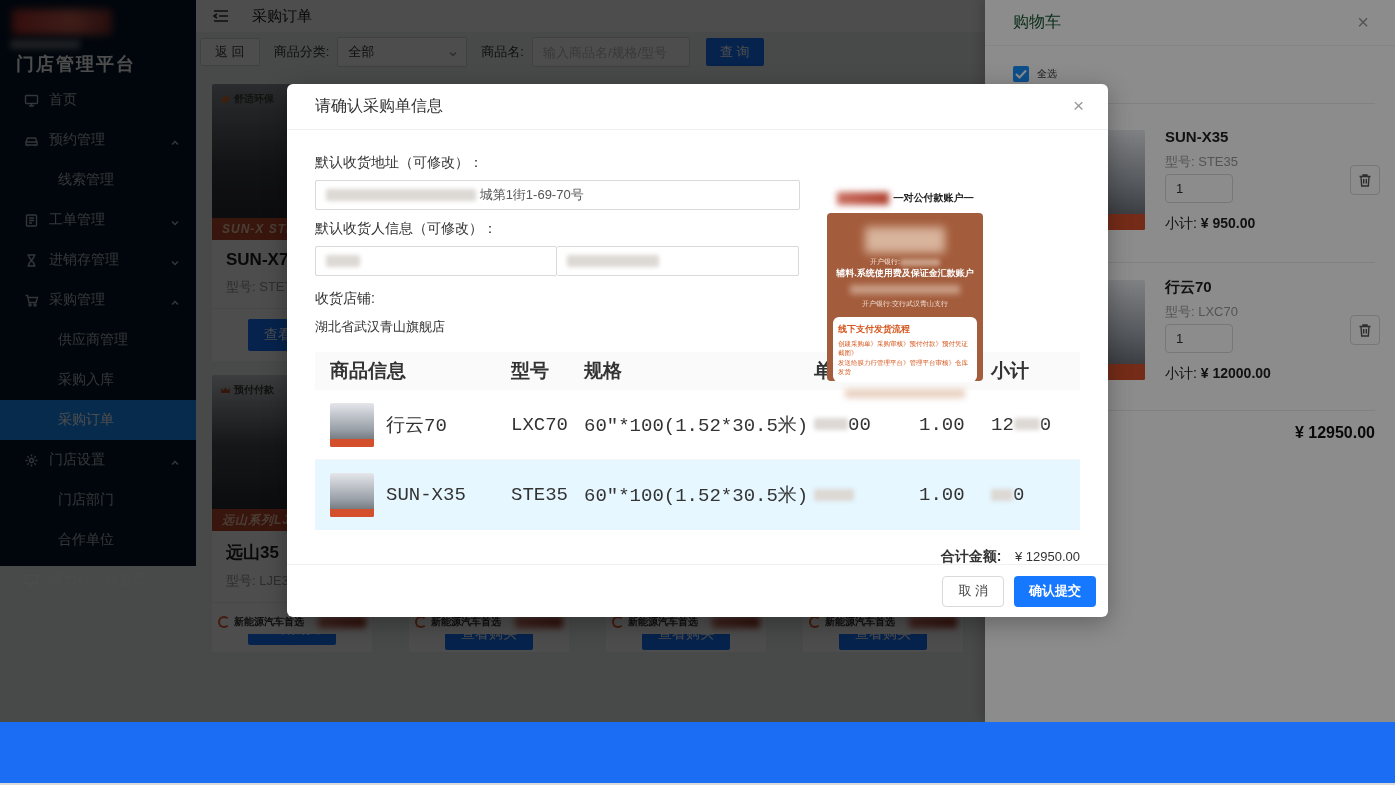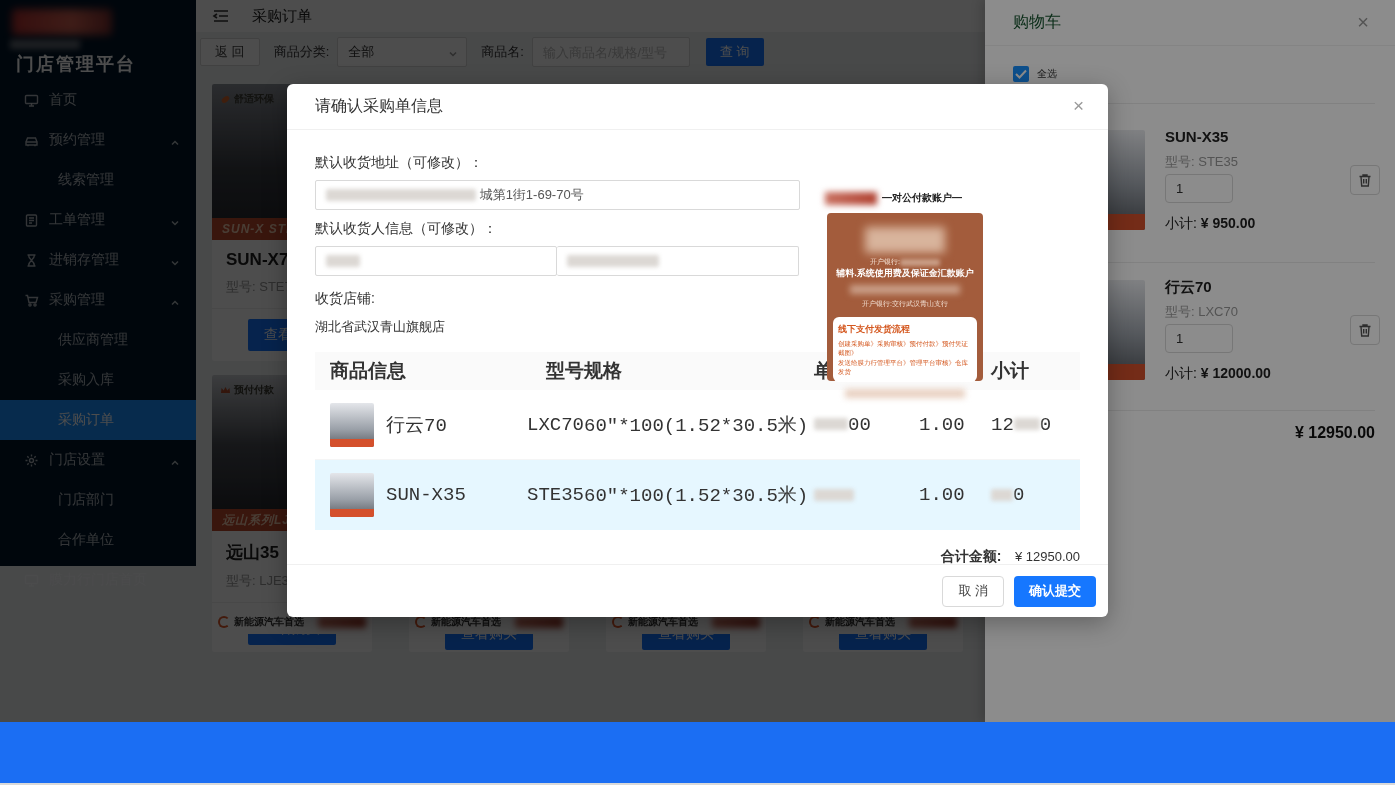--- a/index.html
+++ b/index.html
@@ -93,41 +93,41 @@
   .m-label { font-size:14px; color:#333; margin-top:10px; }
   .m-input { width:485px; height:30px; border:1px solid #d9d9d9; border-radius:2px; margin-top:8px; display:flex; align-items:center; padding:0 10px; font-size:13px; color:#555; background:#fff; }
   .m-input-half { width:242px; display:inline-flex; margin-right:0; }
   .m-input-half + .m-input-half { border-left:none; }
   .rd { display:inline-block; height:12px; border-radius:2px; background:#dcd8d4; filter:blur(2px); vertical-align:middle; }
   .shop-label { font-size:14px; color:#333; margin-top:14px; }
   .shop-value { font-size:13px; color:#333; margin-top:10px; }
 
   
   .poster { position:absolute; right:123px; top:61px; width:160px; height:190px; }
-  .poster-head { display:flex; align-items:center; justify-content:flex-start; }
+  .poster-head { display:flex; align-items:center; justify-content:center; }
   .poster-logo { width:52px; height:13px; background:linear-gradient(90deg,#c87060,#b04030); filter:blur(3px); margin-right:5px; }
   .poster-head-tx { font-size:10px; font-weight:bold; color:#222; white-space:nowrap; }
   .poster-card { position:absolute; left:2px; top:22px; right:2px; bottom:0; background:#a35c3c; border-radius:4px; padding:8px 6px; text-align:center; }
   .pc-blur1 { width:80px; height:26px; margin:6px auto 4px auto; background:#d8b49c; filter:blur(5px); }
   .pc-line { font-size:7px; color:#f5e3d6; }
   .pc-bold { font-size:9px; font-weight:bold; color:#fff; margin-top:0; }
   .pc-blur3 { width:110px; height:9px; margin:5px auto; background:#caa089; filter:blur(3px); }
   .pc-small { font-size:7px; color:#f0ddd0; margin-top:2px; }
   .flow-box { margin-top:8px; background:#fff; border-radius:6px; padding:6px 5px; text-align:left; }
   .flow-title { font-size:9px; font-weight:bold; color:#d4571e; }
   .flow-line { font-size:6.5px; color:#d4571e; margin-top:3px; line-height:1.4; }
   .pc-bot { width:120px; height:9px; margin:7px auto 0 auto; background:#e8d0c0; filter:blur(3px); }
 
   
   .m-table { margin-top:16px; width:765px; font-size:19px;font-family:Liberation Mono, monospace; }
   .t-head { display:flex; background:#fafafa; height:38px; align-items:center; font-weight:bold; color:#333; }
   .t-row { display:flex; height:70px; align-items:center; border-bottom:1px solid #f5f5f5; cursor:pointer; }
   .t-row.hl { background:#e6f7ff; border-bottom:none; }
   .col1 { width:196px; padding-left:15px; display:flex; align-items:center; }
-  .col2 { width:73px;text-align:right; } .col3 { width:230px; } .col4 { width:105px; } .col5 { width:72px; } .col6 { width:89px; }
+  .col2 { width:73px; } .col3 { width:230px; } .col4 { width:105px; } .col5 { width:72px; } .col6 { width:89px; }
   .t-thumb { width:44px; height:44px; border-radius:2px; margin-right:12px; background:linear-gradient(180deg,#e4e6ea 0%,#9aa0a8 60%,#5a5e64 100%); position:relative; overflow:hidden; flex:0 0 auto; }
   .t-thumb .tstrip { position:absolute; bottom:0; left:0; width:100%; height:8px; background:#d4502c; }
   .m-total { width:765px; text-align:right; margin-top:18px; font-size:13px; color:#333; }
   .m-total b { font-size:14px; margin-right:10px; }
   .m-foot { position:absolute; left:0; right:0; bottom:0; height:53px; border-top:1px solid #f0f0f0; display:flex; align-items:center; justify-content:flex-end; padding-right:12px; }
   .btn-cancel { background:#fff; border:1px solid #d9d9d9; border-radius:4px; height:31px; padding:0 15px; font-size:13px; color:#444; cursor:pointer; margin-right:10px; }
   .btn-confirm { background:#1677ff; border:none; border-radius:4px; height:31px; padding:0 15px; font-size:13px; color:#fff; font-weight:bold; cursor:pointer; }
 </style>
 </head>
 <body>

